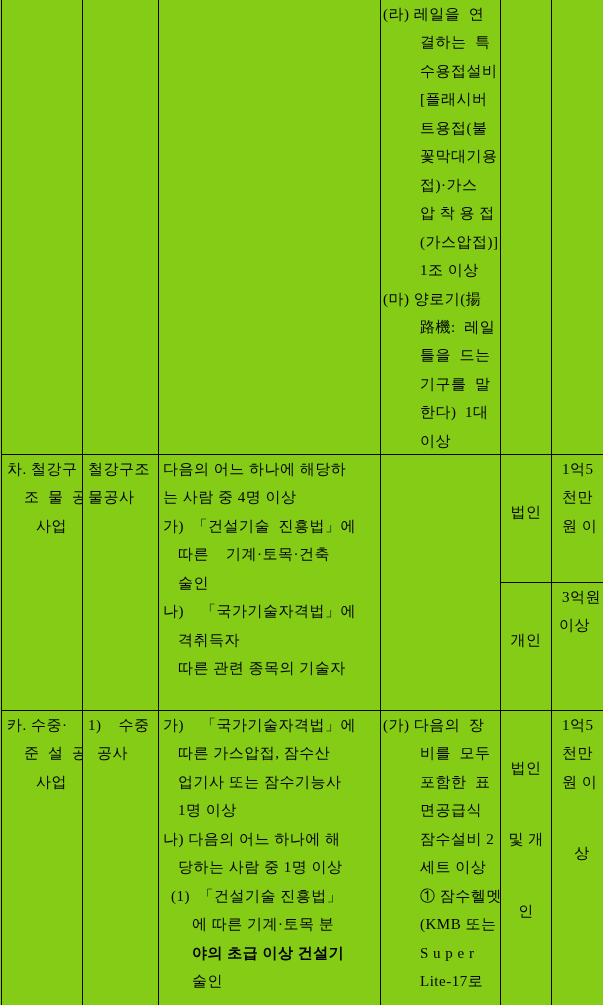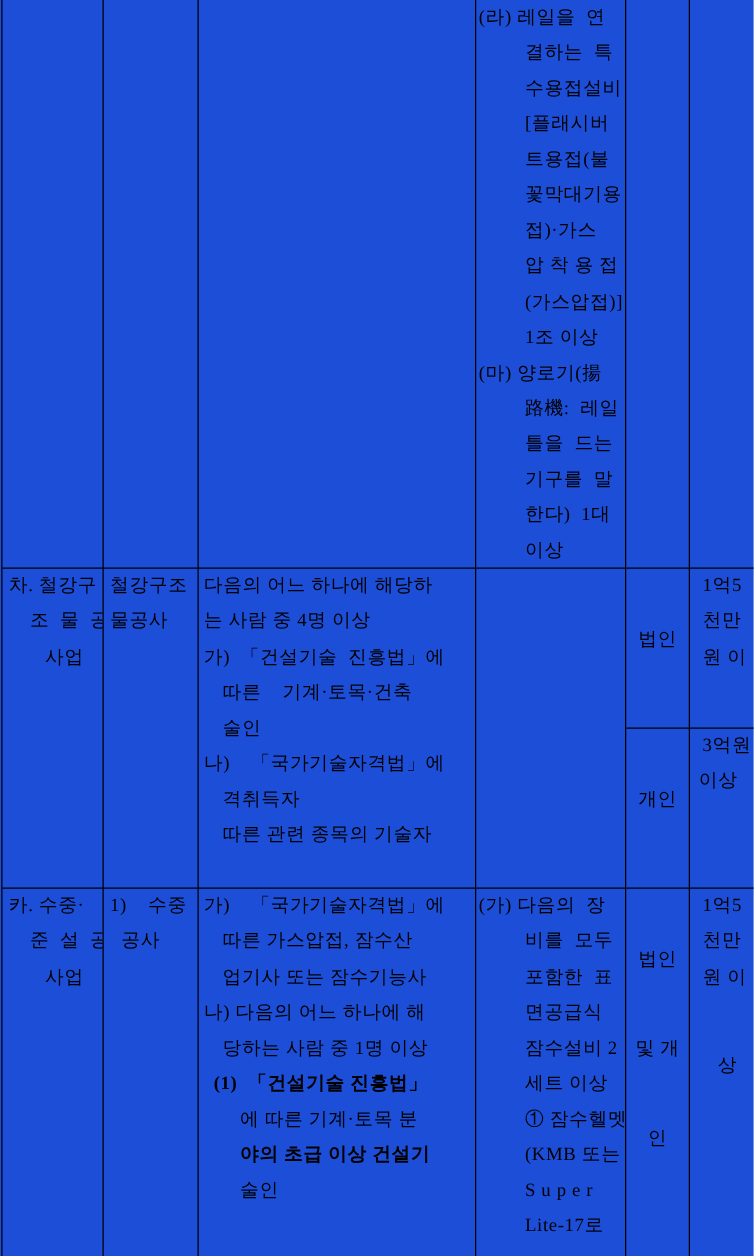--- a/index.html
+++ b/index.html
@@ -1,19 +1,19 @@
 <!DOCTYPE html>
 <html><head>
 <meta charset="utf-8">
 <style>
   * { margin:0; padding:0; box-sizing:border-box; }
   html,body { background:#ffffff; }
   #viewport {
     position:relative; width:603px; height:1005px; overflow:hidden;
-    background:#1d4ed8; color:#000;
+    background:#84cc16; color:#000;
     font-family:"Liberation Serif","DejaVu Serif",serif;
     font-size:15px; letter-spacing:0.5px; line-height:28.45px;
   }
   #grid {
     position:absolute; left:1px; top:0;
     display:grid; width:611px;
     grid-template-columns:81px 76px 222px 120px 51px 61px;
     grid-template-rows:455px 128px 128px 406px;
     border-left:1px solid #000;
   }
@@ -103,23 +103,24 @@
         <div class="ln" style="padding-left: 34px;">사업</div>
       </div>
     <div class="cell pl5">
         <div class="ln">1)    수중</div>
         <div class="ln" style="padding-left: 14px;">공사</div>
       </div>
     <div class="cell pl4">
         <div class="ln">가)    「국가기술자격법」에</div>
         <div class="ln" style="padding-left: 19px;">따른 가스압접, 잠수산</div>
         <div class="ln" style="padding-left: 19px;">업기사 또는 잠수기능사</div>
+        <div class="ln" style="padding-left: 19px;">1명 이상</div>
         <div class="ln">나) 다음의 어느 하나에 해</div>
         <div class="ln" style="padding-left: 19px;">당하는 사람 중 1명 이상</div>
-        <div class="ln" style="padding-left: 12px; font-weight: bold;">(1)  「건설기술 진흥법」</div>
+        <div class="ln" style="padding-left: 12px;">(1)  「건설기술 진흥법」</div>
         <div class="ln" style="padding-left: 33px;">에 따른 기계·토목 분</div>
         <div class="ln" style="padding-left: 33px; font-weight: bold;">야의 초급 이상 건설기</div>
         <div class="ln" style="padding-left: 33px;">술인</div>
       </div>
     <div class="cell pl2">
         <div class="ln" style="padding-left: 2px;">(가) 다음의  장</div>
         <div class="ln" style="padding-left: 39px;">비를  모두</div>
         <div class="ln" style="padding-left: 39px;">포함한  표</div>
         <div class="ln" style="padding-left: 39px;">면공급식</div>
         <div class="ln" style="padding-left: 39px;">잠수설비 2</div>

